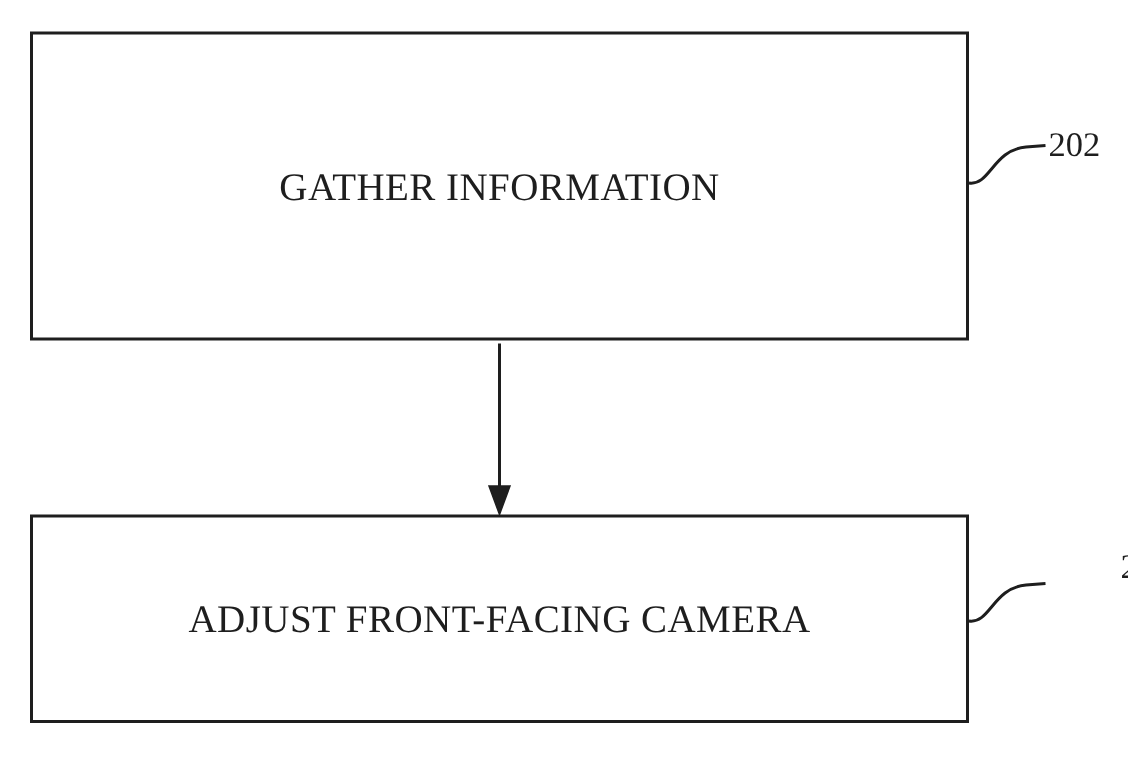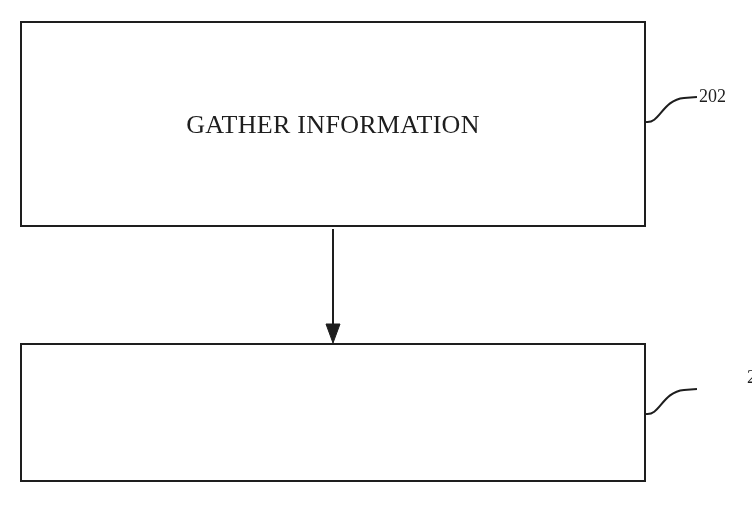--- a/index.html
+++ b/index.html
@@ -41,40 +41,41 @@
     stroke-width: 2;
     fill: none;
   }
   .arrowhead {
     fill: var(--ink, #1e1e1e);
     stroke: var(--ink, #1e1e1e);
     stroke-width: 1;
   }
   .ref {
     position: absolute;
-    font-size: 18px;
+    font-size: 23px;
     line-height: 27px;
     white-space: nowrap;
   }
   .ref--202 { left: 699px; top: 83px; }
   .ref--204 { left: 699px; top: 364px; margin-left: 48px; }
 </style>
 </head>
 <body>
 
 <div class="canvas">
 
   <div class="box box--top">
     <div class="box-text">
       <span>GATHER INFORMATION</span>
     </div>
   </div>
 
   <div class="box box--bottom">
     <div class="box-text">
+      <span>ADJUST FRONT-FACING CAMERA</span>
     </div>
   </div>
 
   <svg class="overlay" viewBox="0 0 752 507" aria-hidden="true">
     <g>
       <line class="stroke" x1="333" y1="229" x2="333" y2="327"></line>
       <path class="arrowhead" d="M 333 343 L 326 324 L 340 324 Z"></path>
     </g>
     <path class="stroke" d="M 646 122 C 660 124 662 100 684 98 L 697 97"></path>
     <path class="stroke" d="M 646 414 C 660 416 662 392 684 390 L 697 389"></path>

